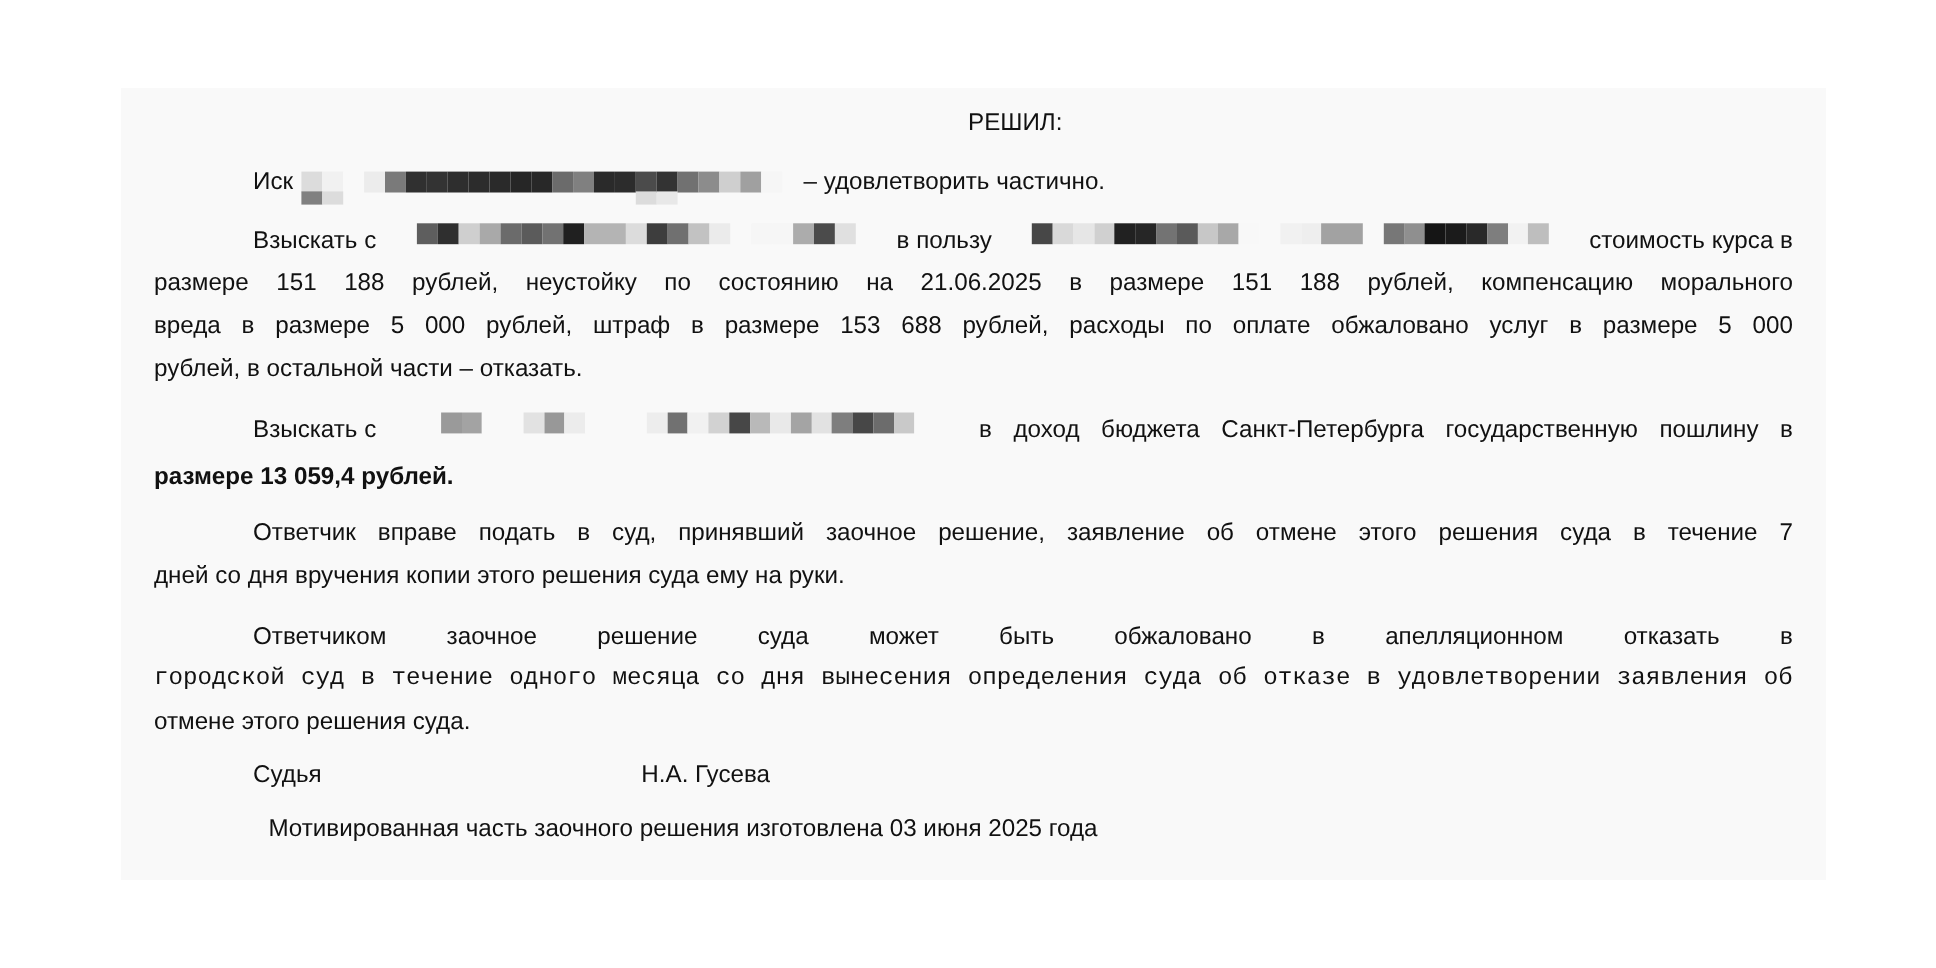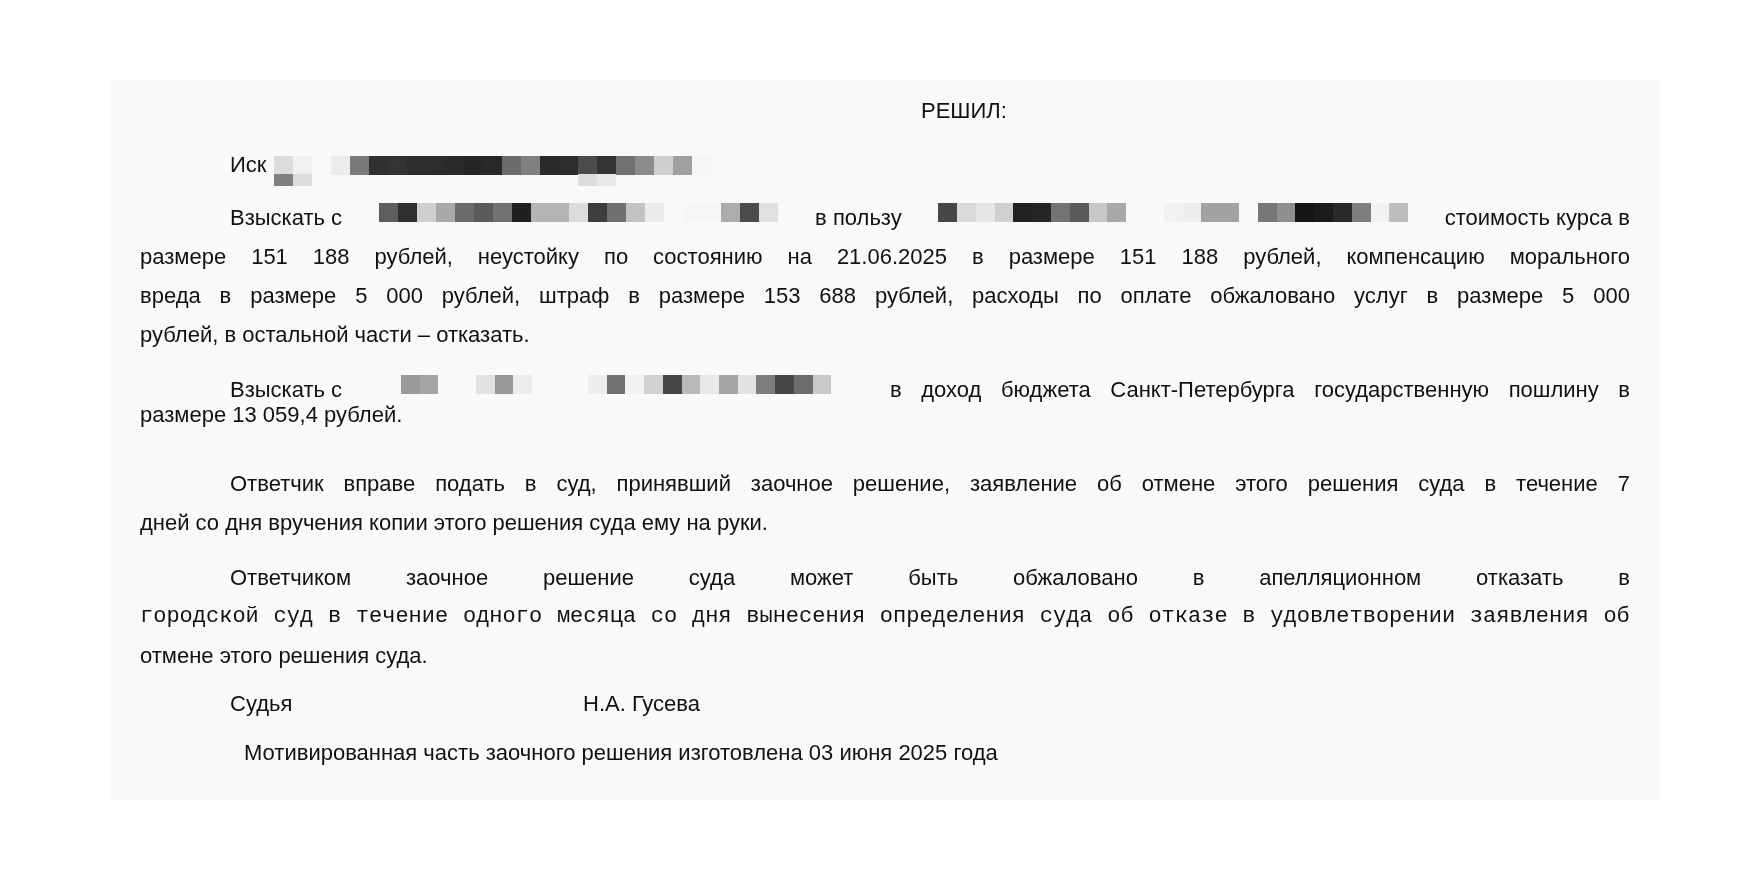--- a/index.html
+++ b/index.html
@@ -26,21 +26,21 @@
   .redact .cells { display: flex; height: 19px; }
   .redact .cells i { display: block; width: 19px; height: 19px; }
   .redact .sub { position: absolute; top: 24px; display: flex; height: 12px; }
   .redact .sub i { display: block; width: 19px; height: 12px; }
 </style>
 </head>
 <body>
 
 <div class="panel"></div>
 
-<div class="line" style="top:96px; left:880px; width:200px;margin-left:41px;">
+<div class="line" style="top:96px; left:880px; width:200px;">
   <span>РЕШИЛ:</span>
 </div>
 
 <div class="line indent flow" style="top:150px;">
   <span>Иск</span>
   <span class="gap"></span>
   <span class="redact" style="width:438px;">
       <span class="cells">
         <i style="background: rgb(220, 220, 220);"></i>
         <i style="background: rgb(241, 241, 241);"></i>
@@ -81,20 +81,21 @@
         <i style="background: transparent;"></i>
         <i style="background: transparent;"></i>
         <i style="background: transparent;"></i>
         <i style="background: transparent;"></i>
         <i style="background: transparent;"></i>
         <i style="background: rgb(220, 220, 220);"></i>
         <i style="background: rgb(232, 232, 232);"></i>
       </span>
     </span>
   <span class="gap" style="width:18px;"></span>
+  <span>– удовлетворить частично.</span>
 </div>
 
 <div class="line indent just" style="top:203px;">
   <span>Взыскать с</span>
   <span class="redact" style="width:400px;">
       <span class="cells">
         <i style="background: rgb(94, 94, 94);"></i>
         <i style="background: rgb(47, 47, 47);"></i>
         <i style="background: rgb(207, 207, 207);"></i>
         <i style="background: rgb(169, 169, 169);"></i>
@@ -226,21 +227,21 @@
   <span class="just" style="display:flex; width:740px;">
       <span>в</span>
       <span>доход</span>
       <span>бюджета</span>
       <span>Санкт-Петербурга</span>
       <span>государственную</span>
       <span>пошлину</span>
       <span>в</span>
     </span>
 </div>
-<div class="line" style="top:400px;">
+<div class="line" style="top:418px;font-weight:bold;">
   <span>размере 13 059,4 рублей.</span>
 </div>
 
 <div class="line indent just" style="top:469px;">
     <span>Ответчик</span>
     <span>вправе</span>
     <span>подать</span>
     <span>в</span>
     <span>суд,</span>
     <span>принявший</span>

